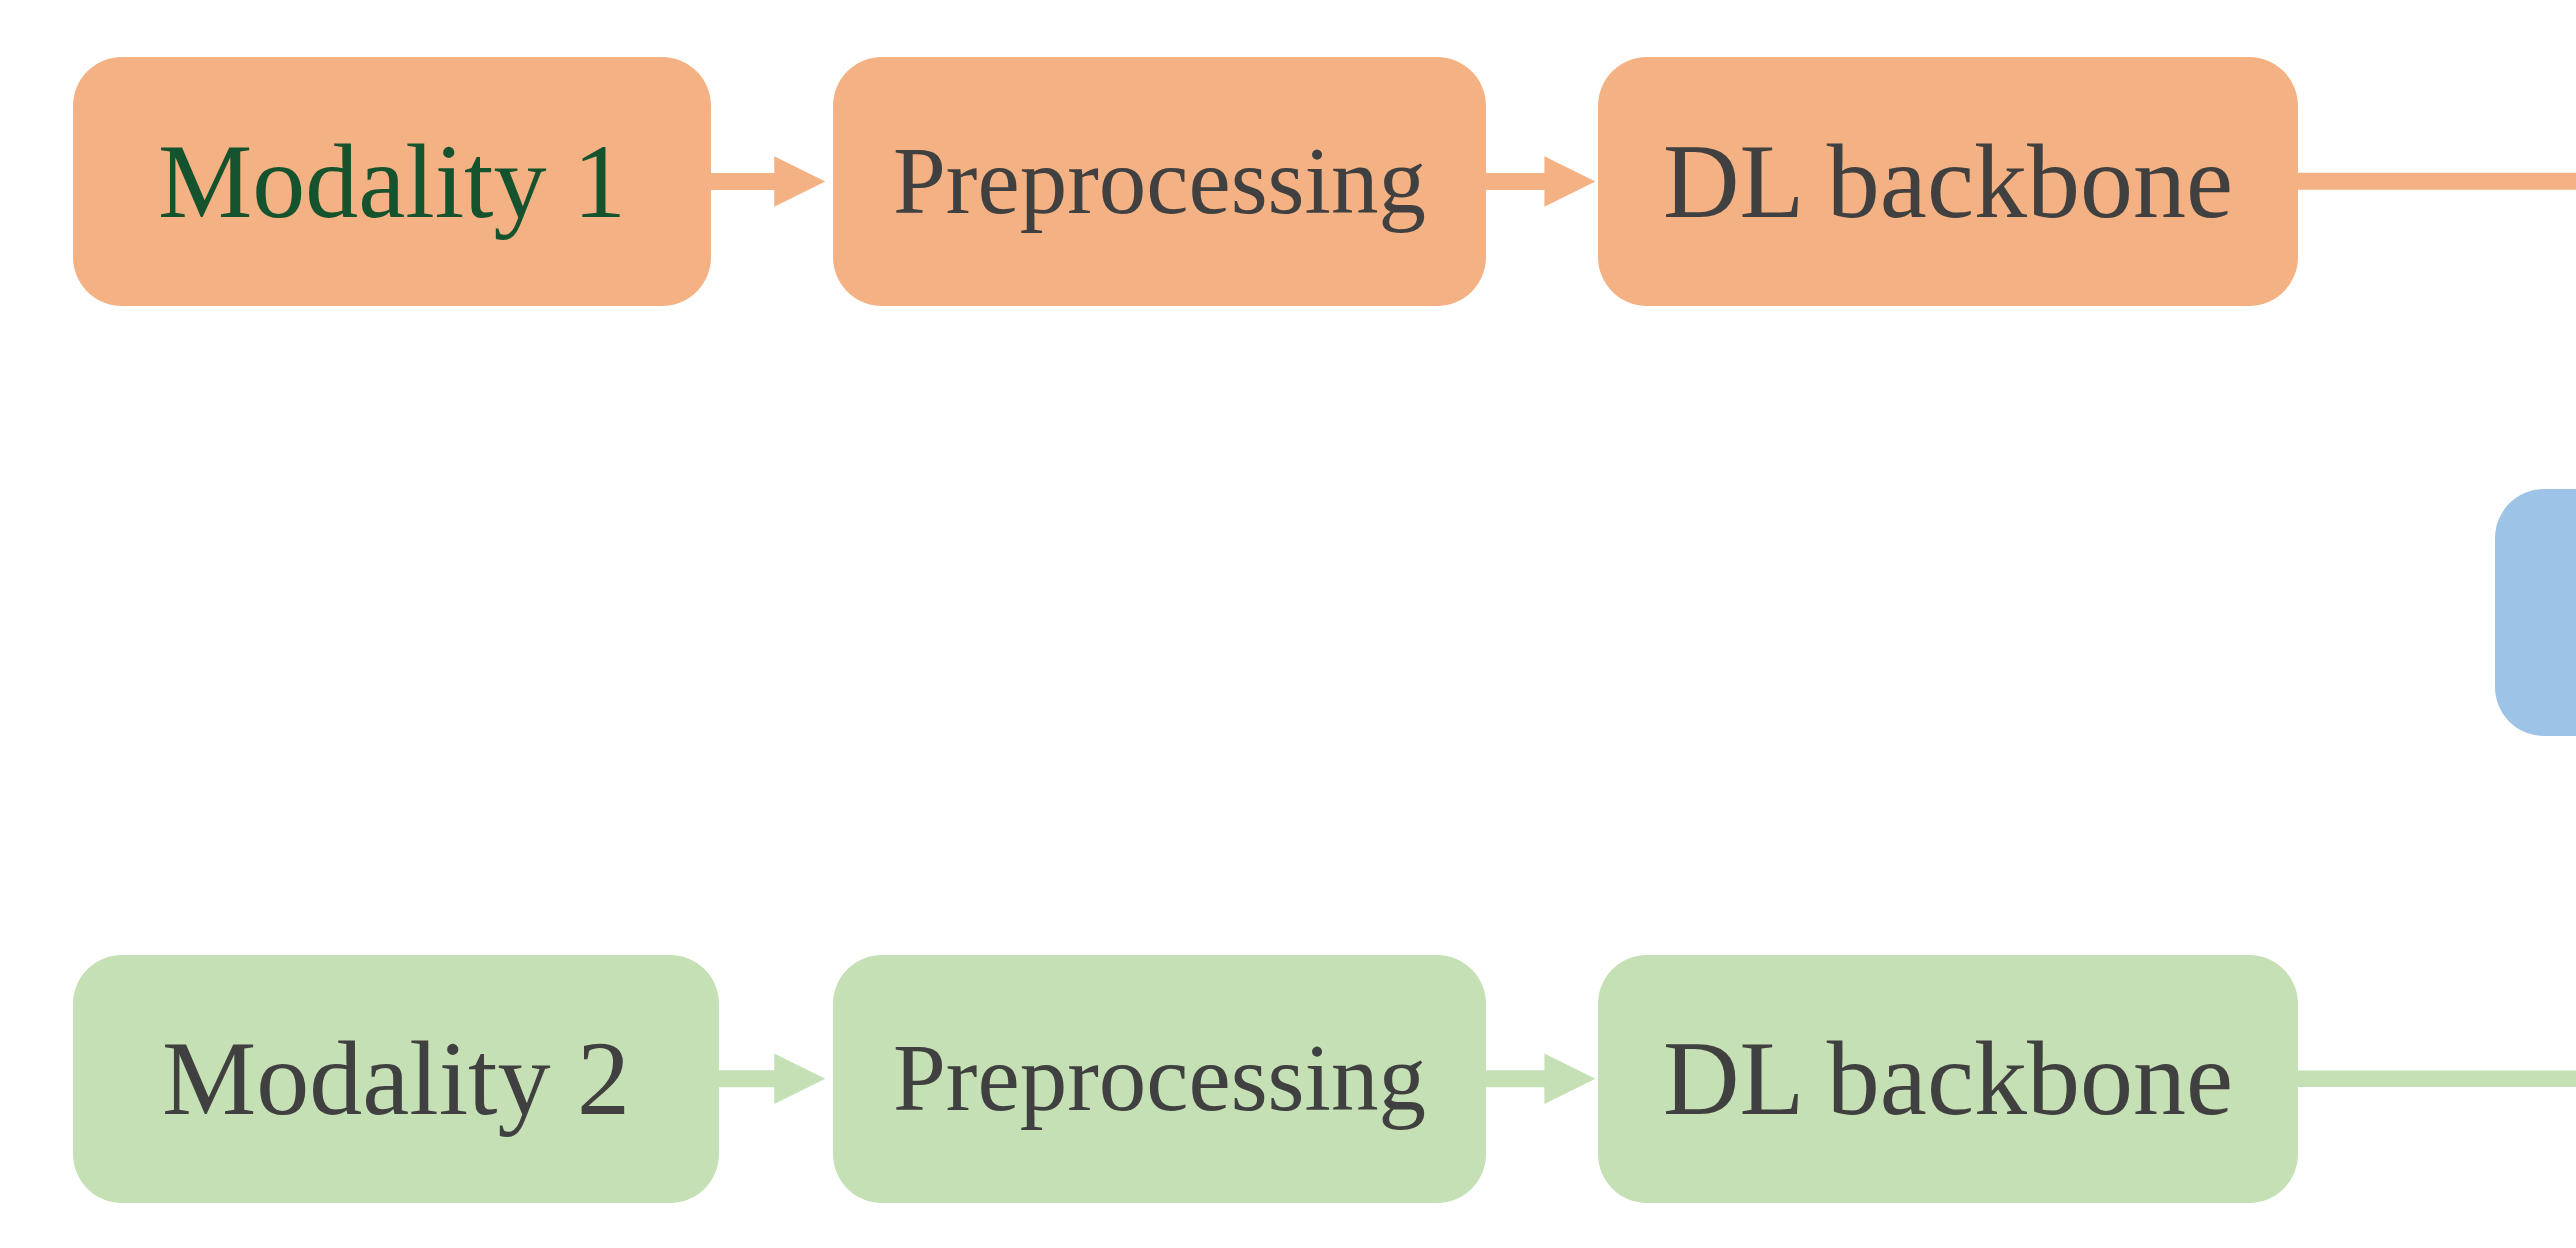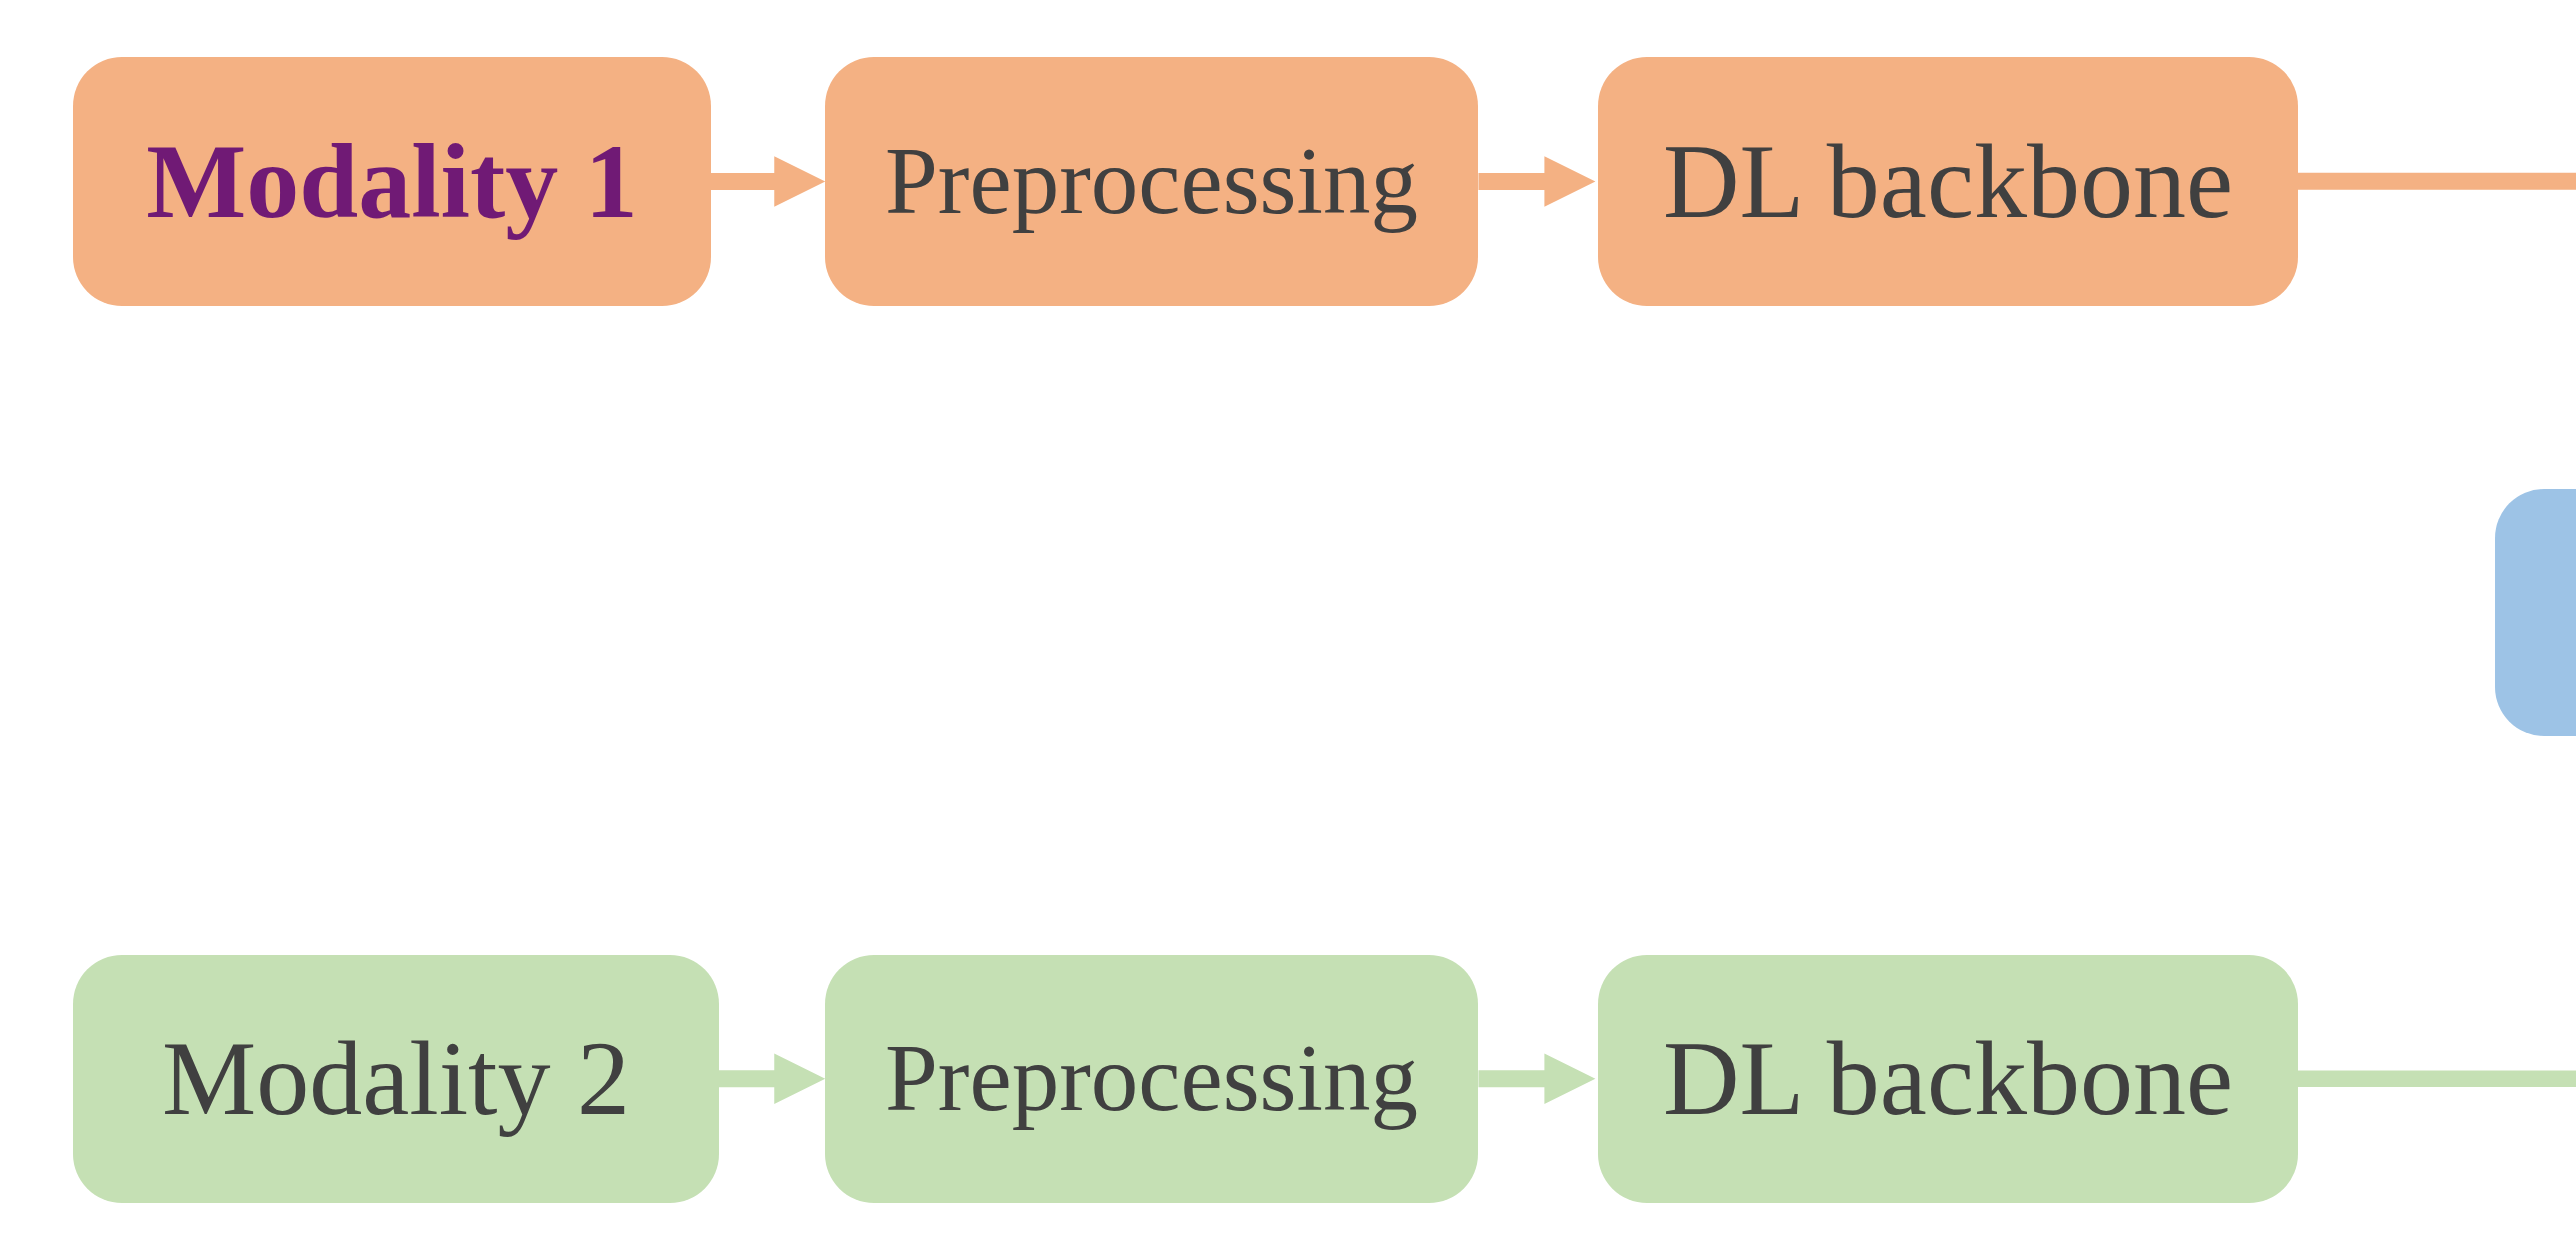--- a/index.html
+++ b/index.html
@@ -14,21 +14,21 @@
     position: absolute;
     display: flex;
     align-items: center;
     justify-content: center;
     text-align: center;
     border-radius: 49px;
     font-size: 106px;
     line-height: 1.22;
     white-space: pre-line;
   }
-  .node.small-text { font-size: 95px; }
+  .node.small-text { font-size: 95px; margin-left: 8px; }
   .node.two-line  { font-size: 100px; }
   
   #n-modality1     { left: 73px;  top: 57px;  width: 638px; height: 249px; }
   #n-preprocessing1{ left: 825px; top: 57px;  width: 653px; height: 249px; }
   #n-dlbackbone1   { left: 1598px; top: 57px;  width: 700px; height: 249px; }
   #n-modality2     { left: 73px;  top: 955px; width: 646px; height: 248px; }
   #n-preprocessing2{ left: 825px; top: 955px; width: 653px; height: 248px; }
   #n-dlbackbone2   { left: 1598px; top: 955px; width: 700px; height: 248px; }
   #n-fusion        { left: 2495px; top: 489px;  width: 652px; height: 247px; }
   .edge-layer {
@@ -52,21 +52,21 @@
     <polygon points="2870,2077.5 2998,2077.5 2998,2045 3097,2094 2998,2143 2998,2110.5 2870,2110.5" fill="#C5E0B4"></polygon>
 
     <path d="M4460,335 H5488 V848 H5521 L5472,947 L5423,848 H5457 V368 H4460 Z" fill="#F4B183"></path>
 
     <path d="M4460,2078 H5457 V1527 H5423 L5472,1430 L5521,1527 H5488 V2110 H4460 Z" fill="#C5E0B4"></path>
 
     <polygon points="6107,1174.5 6453,1174.5 6453,1142 6553,1191 6453,1240 6453,1207.5 6107,1207.5" fill="#9DC3E6"></polygon>
   </svg>
 
   <div class="node" id="n-modality1" style="background-color: rgb(244, 177, 131);">
-    <span style="color: #701a75; font-weight: bold;">Modality 1</span>
+    <span style="color: #14532d;">Modality 1</span>
   </div>
 
   <div class="node small-text" id="n-preprocessing1" style="background-color: rgb(244, 177, 131);">
     <span style="color: rgb(64, 64, 64);">Preprocessing</span>
   </div>
 
   <div class="node" id="n-dlbackbone1" style="background-color: rgb(244, 177, 131);">
     <span style="color: rgb(64, 64, 64);">DL backbone</span>
   </div>
 

